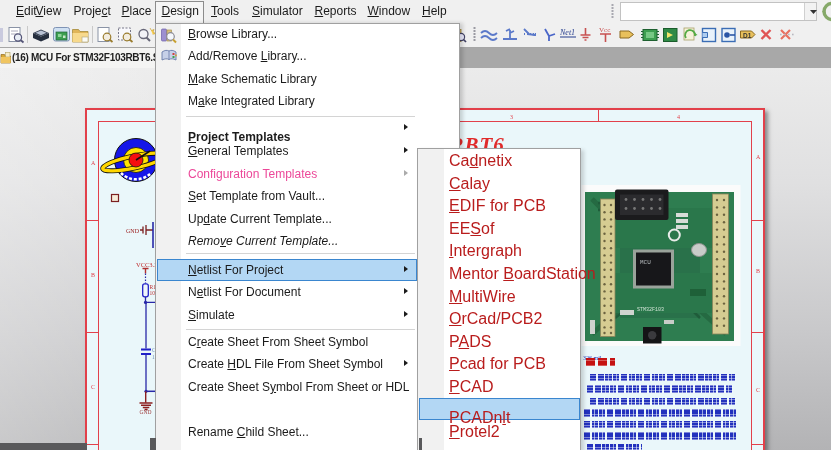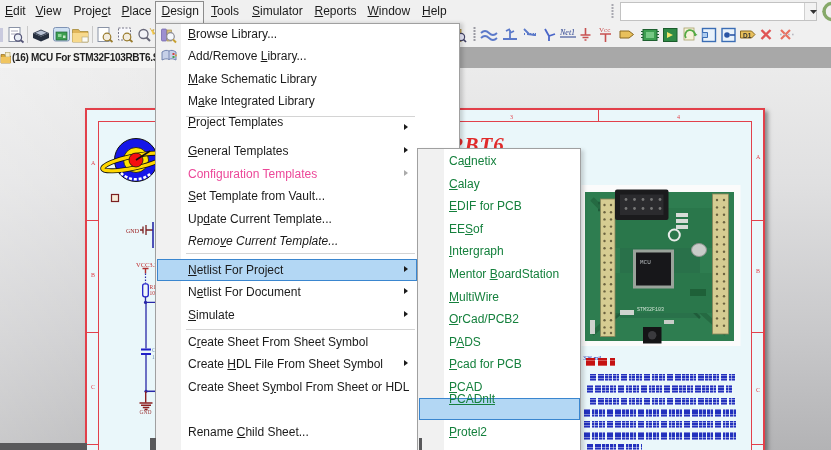--- a/index.html
+++ b/index.html
@@ -31,21 +31,21 @@
   #mainmenu { position:absolute; left:155px; top:23px; width:305px; height:427px; background:#fff; border:1px solid #a0a0a0; border-bottom:none; z-index:40; box-shadow:3px 0 4px rgba(0,0,0,0.16); }
   #mainmenu .gutter { position:absolute; left:0; top:0; width:25px; height:427px; background:#f1f1f1; }
   .mi { position:absolute; left:32px; font-size:12px; color:#1b1b1b; white-space:nowrap; line-height:22px; height:22px; }
   .mi.dis { color:#ec4899; }
   .arrow { position:absolute; width:0; height:0; border-left:4.5px solid #1b1b1b; border-top:3.8px solid transparent; border-bottom:3.8px solid transparent; }
   .arrow.dis { border-left-color:#ababab; }
   .msep { position:absolute; left:30px; width:229px; height:1px; background:#d4d4d4; }
   #hl1 { position:absolute; left:1px; top:235px; width:260px; height:21.5px; background:#b3d7f4; border:1px solid #3a86cf; }
   #submenu { position:absolute; left:417px; top:148px; width:164px; height:302px; background:#fff; border:1px solid #a0a0a0; border-bottom:none; z-index:41; box-shadow:3px 2px 4px rgba(0,0,0,0.16); }
   #submenu .gutter { position:absolute; left:0; top:0; width:26px; height:301px; background:#f1f1f1; }
-  .si { position:absolute; left:31px; font-size:12px; color:#15803d; white-space:nowrap; line-height:22px; height:22px; }
+  .si { position:absolute; left:31px; font-size:16px; color:#b91c1c; white-space:nowrap; line-height:22px; height:22px; }
   #hl2 { position:absolute; left:1px; top:249.2px; width:161px; height:21.5px; background:#b3d7f4; border:1px solid #3a86cf; }
   
   .cjk { position:absolute; }
 </style>
 </head>
 <body>
 
 <div id="editor">
   <div id="sheet">
     <div id="inner"></div>
@@ -243,21 +243,21 @@
   <div class="cjk" style="left:589.5px; top:305.8px; width:146px; height:7.6px; background:repeating-linear-gradient(0deg, rgba(255,255,255,0.42) 0 0.9px, transparent 0.9px 2.3px), repeating-linear-gradient(90deg, #2231bd 0 2.8px, rgba(34,49,189,0.4) 2.8px 3.4px, #2231bd 3.4px 6.1px, rgba(0,0,0,0) 6.1px 7.7px);"></div>
   <div class="cjk" style="left:586.5px; top:317.4px; width:146px; height:7.6px; background:repeating-linear-gradient(0deg, rgba(255,255,255,0.42) 0 0.9px, transparent 0.9px 2.3px), repeating-linear-gradient(90deg, #2231bd 0 2.8px, rgba(34,49,189,0.4) 2.8px 3.4px, #2231bd 3.4px 6.1px, rgba(0,0,0,0) 6.1px 7.7px);"></div>
   <div class="cjk" style="left:589.5px; top:329.8px; width:146px; height:7.6px; background:repeating-linear-gradient(0deg, rgba(255,255,255,0.42) 0 0.9px, transparent 0.9px 2.3px), repeating-linear-gradient(90deg, #2231bd 0 2.8px, rgba(34,49,189,0.4) 2.8px 3.4px, #2231bd 3.4px 6.1px, rgba(0,0,0,0) 6.1px 7.7px);"></div>
   <div class="cjk" style="left:583.5px; top:341.3px; width:152px; height:7.6px; background:repeating-linear-gradient(0deg, rgba(255,255,255,0.42) 0 0.9px, transparent 0.9px 2.3px), repeating-linear-gradient(90deg, #2231bd 0 2.8px, rgba(34,49,189,0.4) 2.8px 3.4px, #2231bd 3.4px 6.1px, rgba(0,0,0,0) 6.1px 7.7px);"></div>
   <div class="cjk" style="left:583.5px; top:352.8px; width:152px; height:7.6px; background:repeating-linear-gradient(0deg, rgba(255,255,255,0.42) 0 0.9px, transparent 0.9px 2.3px), repeating-linear-gradient(90deg, #2231bd 0 2.8px, rgba(34,49,189,0.4) 2.8px 3.4px, #2231bd 3.4px 6.1px, rgba(0,0,0,0) 6.1px 7.7px);"></div>
   <div class="cjk" style="left:583.5px; top:364.3px; width:152px; height:7.6px; background:repeating-linear-gradient(0deg, rgba(255,255,255,0.42) 0 0.9px, transparent 0.9px 2.3px), repeating-linear-gradient(90deg, #2231bd 0 2.8px, rgba(34,49,189,0.4) 2.8px 3.4px, #2231bd 3.4px 6.1px, rgba(0,0,0,0) 6.1px 7.7px);"></div>
   <div class="cjk" style="left:586.5px; top:375.8px; width:55px; height:6.2px; background:repeating-linear-gradient(0deg, rgba(255,255,255,0.42) 0 0.9px, transparent 0.9px 2.3px), repeating-linear-gradient(90deg, #2231bd 0 2.8px, rgba(34,49,189,0.4) 2.8px 3.4px, #2231bd 3.4px 6.1px, rgba(0,0,0,0) 6.1px 7.7px);"></div>
 </div>
 
 <div id="menubar">
-  <span class="mb" style="left:5px;text-align:center;"><span class="u">E</span>dit</span>
+  <span class="mb" style="left:16px;text-align:center;"><span class="u">E</span>dit</span>
   <span class="mb" style="left:35.5px;"><span class="u">V</span>iew</span>
   <span class="mb" style="left:73.5px;">Proje<span class="u">c</span>t</span>
   <span class="mb" style="left:121.5px;"><span class="u">P</span>lace</span>
   <span class="mb" style="left:211px;"><span class="u">T</span>ools</span>
   <span class="mb" style="left:252px;"><span class="u">S</span>imulator</span>
   <span class="mb" style="left:314.5px;"><span class="u">R</span>eports</span>
   <span class="mb" style="left:367.5px;"><span class="u">W</span>indow</span>
   <span class="mb" style="left:422px;"><span class="u">H</span>elp</span>
   <div id="designbtn"></div>
   <span class="mb" style="left:161.5px; z-index:32;"><span class="u">D</span>esign</span>
@@ -448,21 +448,21 @@
     <line x1="9" y1="24" x2="9" y2="32.5" stroke="#687aa8" stroke-width="0.8"></line>
     <rect x="12.5" y="26" width="2" height="2" fill="#d04040"></rect>
       <rect x="12.5" y="29" width="2" height="2" fill="#40a050"></rect>
       <rect x="15" y="27.5" width="1.8" height="1.8" fill="#d0a040"></rect>
   </svg>
   <div class="mi" style="top:-1px;"><span class="u">B</span>rowse Library...</div>
   <div class="mi" style="top:21.4px;">Add/Remove <span class="u">L</span>ibrary...</div>
   <div class="mi" style="top:43.9px;"><span class="u">M</span>ake Schematic Library</div>
   <div class="mi" style="top:66.4px;">M<span class="u">a</span>ke Integrated Library</div>
   <div class="msep" style="top:92px;"></div>
-  <div class="mi" style="top:87px;"><span class="u">P</span>roject Templates</div>
+  <div class="mi" style="top:102px;font-weight:bold;"><span class="u">P</span>roject Templates</div>
   <div class="mi" style="top:116.2px;"><span class="u">G</span>eneral Templates</div>
   <div class="mi dis" style="top:138.7px;">Configuration Templates</div>
   <div class="mi" style="top:161.2px;"><span class="u">S</span>et Template from Vault...</div>
   <div class="mi" style="top:183.7px;">Up<span class="u">d</span>ate Current Template...</div>
   <div class="mi" style="top:206px;font-style:italic;">Remo<span class="u">v</span>e Current Template...</div>
   <div class="msep" style="top:229px;"></div>
   <div id="hl1"></div>
   <div class="mi" style="top:235px;"><span class="u">N</span>etlist For Project</div>
   <div class="mi" style="top:257.4px;">N<span class="u">e</span>tlist For Document</div>
   <div class="mi" style="top:279.5px;"><span class="u">S</span>imulate</div>
@@ -487,19 +487,19 @@
   <div class="si" style="top:46.2px;"><span class="u">E</span>DIF for PCB</div>
   <div class="si" style="top:68.7px;">EE<span class="u">S</span>of</div>
   <div class="si" style="top:91.3px;"><span class="u">I</span>ntergraph</div>
   <div class="si" style="top:113.9px;">Mentor <span class="u">B</span>oardStation</div>
   <div class="si" style="top:136.5px;"><span class="u">M</span>ultiWire</div>
   <div class="si" style="top:159px;"><span class="u">O</span>rCad/PCB2</div>
   <div class="si" style="top:181.6px;">P<span class="u">A</span>DS</div>
   <div class="si" style="top:204.2px;"><span class="u">P</span>cad for PCB</div>
   <div class="si" style="top:226.7px;"><span class="u">P</span>CAD</div>
   <div id="hl2"></div>
-  <div class="si" style="top:239px;text-decoration:underline;">PCADn<span class="u">l</span>t</div>
+  <div class="si" style="top:258px;">PCADn<span class="u">l</span>t</div>
   <div class="si" style="top:271.9px;"><span class="u">P</span>rotel2</div>
 </div>
 
 <div class="abs" style="left:0; top:443px; width:87px; height:7px; background:#59595b; z-index:50;"></div>
 <div class="abs" style="left:150px; top:437.5px; width:5.5px; height:12.5px; background:#59595b; z-index:50;"></div>
 <div class="abs" style="left:418.5px; top:437.5px; width:3px; height:12.5px; background:#59595b; z-index:50;"></div>
 
 </body></html>

